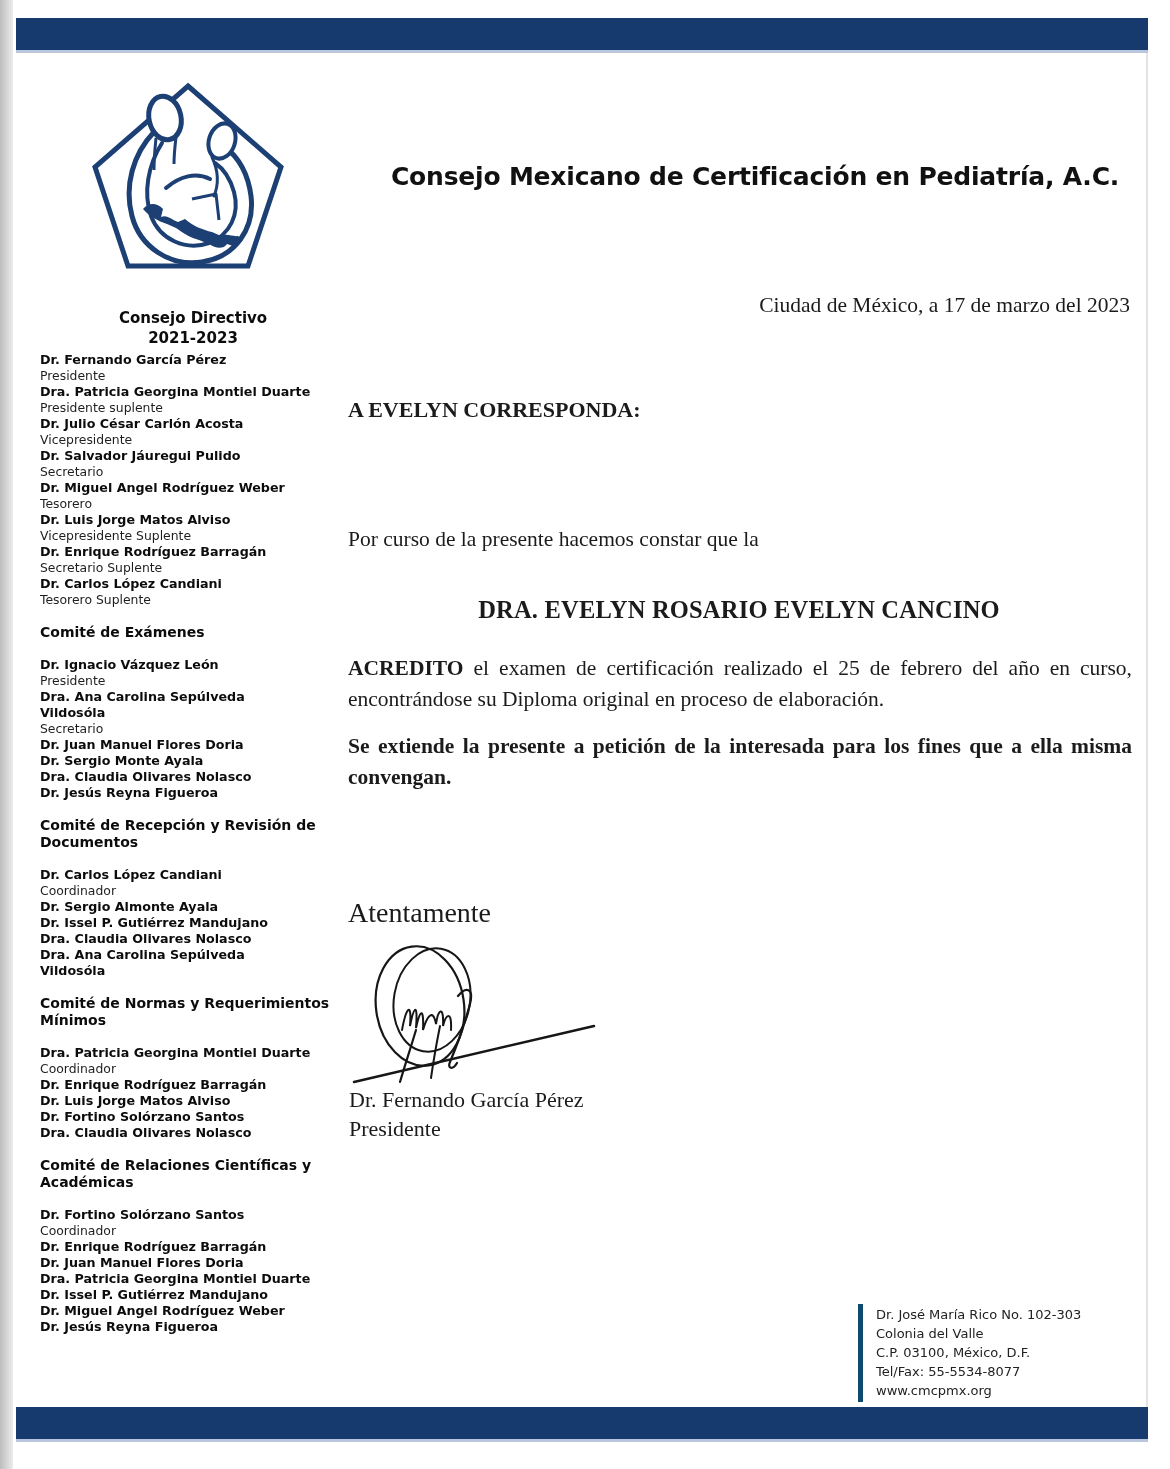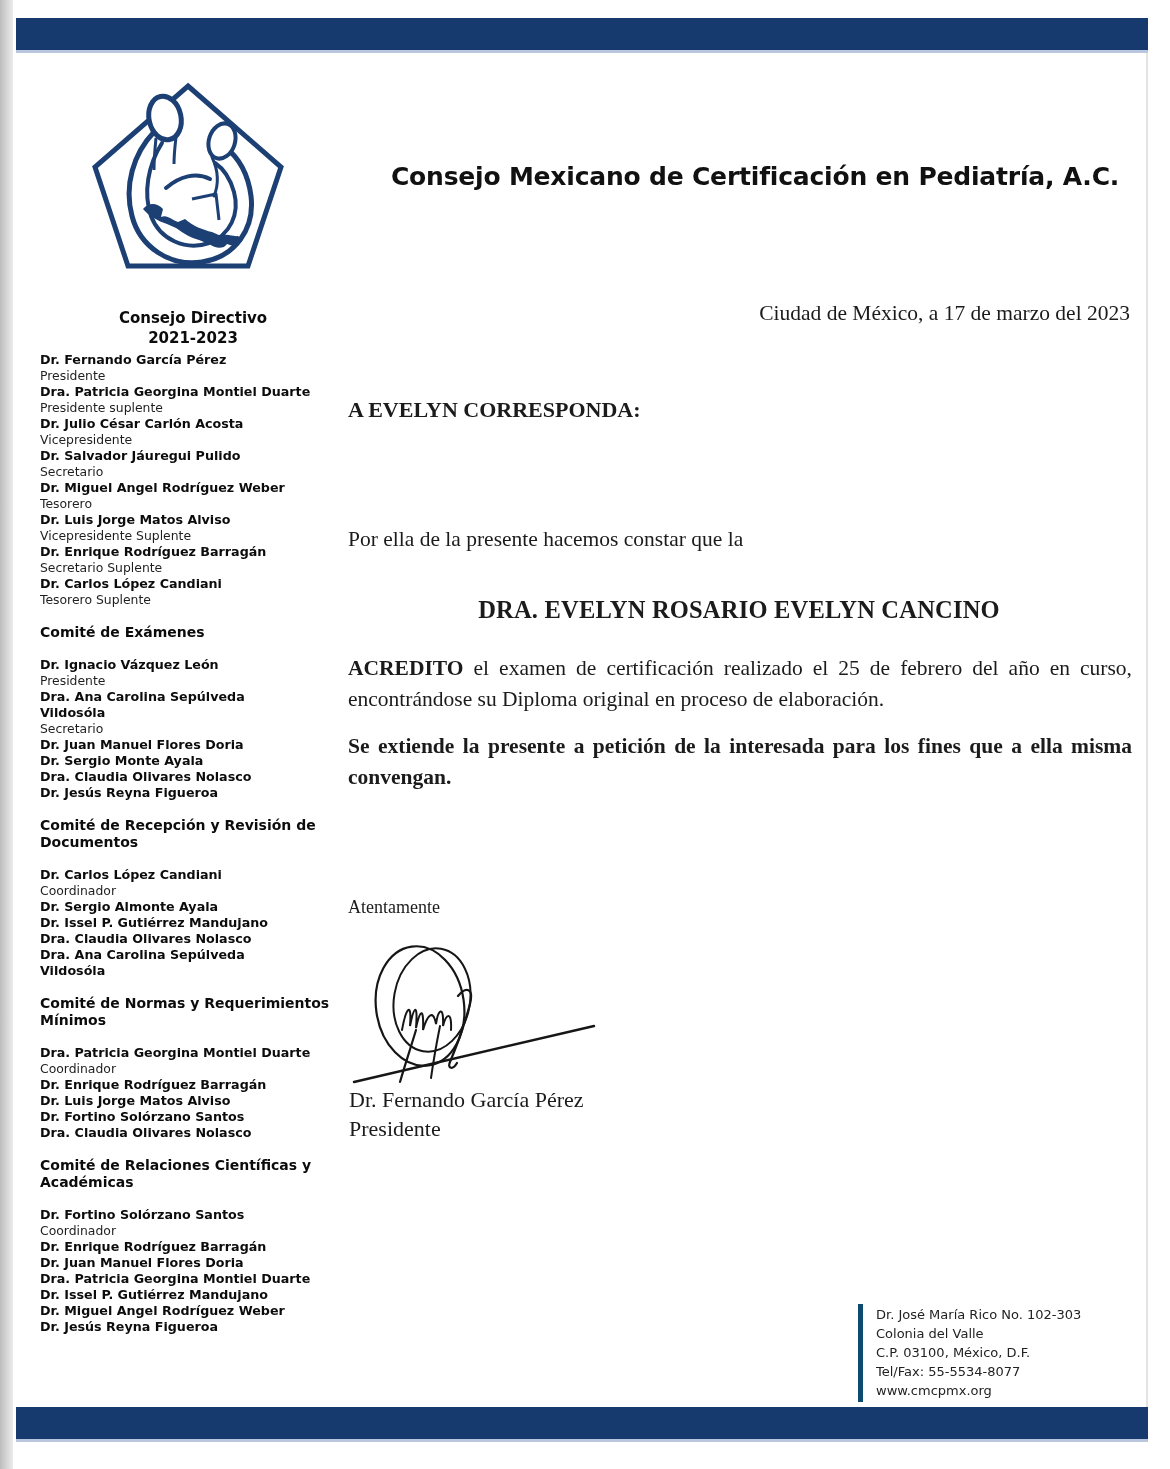--- a/index.html
+++ b/index.html
@@ -16,41 +16,41 @@
     border-bottom:3px solid #b9c6dd; }
   .bar.top { top:18px; }
   .bar.bottom { top:1407px; }
   
   .logo { position:absolute; left:88px; top:80px; width:200px; height:194px; }
   .logo svg { width:100%; height:100%; }
   
   .title { position:absolute; left:348px; top:146px; width:782px; margin:16px;
     font-family:"DejaVu Sans", sans-serif; font-weight:bold; font-size:25px;
     letter-spacing:-0.2px; text-align:center; white-space:nowrap; color:#111; }
-  .date { position:absolute; left:348px; top:301px; width:782px;
+  .date { position:absolute; left:348px; top:293px; width:782px;
     font-size:21.5px; text-align:right; }
   
   .sidebar { position:absolute; left:40px; top:292px; width:306px;
     font-family:"DejaVu Sans", sans-serif; color:#0c0c0c; }
   .sb-heading { font-weight:bold; font-size:14px; line-height:17px;
     white-space:pre-line; margin:16px 0 16px; }
   .sb-heading.centered { text-align:center; font-size:15px; line-height:20px;
     margin:16px 0 4px; }
   .sb-name { font-weight:bold; font-size:12.7px; line-height:16px; white-space:pre-line; }
   .sb-role { font-size:12.4px; line-height:16px; color:#1e1e1e; }
   
   .salutation { position:absolute; left:348px; top:397px; font-weight:bold; font-size:22px; }
   .intro { position:absolute; left:348px; top:527px; font-size:21.5px; }
   .doctor-name { position:absolute; left:348px; top:596px; width:782px;
     text-align:center; font-weight:bold; font-size:24.5px; letter-spacing:0.2px; }
   .para { position:absolute; left:348px; width:784px; font-size:21.5px; line-height:31px; }
   .para .jline { text-align:justify; text-align-last:justify; }
   .p1 { top:653px; }
   .p2 { top:731px;font-weight:bold; }
-  .closing { position:absolute; left:348px; top:897px; font-size:18px; }
+  .closing { position:absolute; left:348px; top:897px; font-size:28px; }
   .signature { position:absolute; left:350px; top:930px; width:252px; height:158px; }
   .signature svg { width:100%; height:100%; }
   .signer { position:absolute; left:349px; top:1085px; font-size:22px; line-height:29px; }
   
   .address { position:absolute; left:858px; top:1304px; width:270px;
     border-left:5px solid #0c4a6e; padding:1px 0 2px 13px;
     font-family:"DejaVu Sans", sans-serif; font-size:13px; line-height:19px; color:#222; }
 </style>
 </head>
 <body>
@@ -146,21 +146,21 @@
         <div class="sb-name">Dr. Juan Manuel Flores Doria</div>
         <div class="sb-name">Dra. Patricia Georgina Montiel Duarte</div>
         <div class="sb-name">Dr. Issel P. Gutiérrez Mandujano</div>
         <div class="sb-name">Dr. Miguel Angel Rodríguez Weber</div>
         <div class="sb-name">Dr. Jesús Reyna Figueroa</div>
       </section>
     </aside>
 
   <div class="salutation">A EVELYN CORRESPONDA:</div>
 
-  <div class="intro">Por ella de la presente hacemos constar que la</div>
+  <div class="intro">Por curso de la presente hacemos constar que la</div>
 
   <div class="doctor-name">DRA. EVELYN ROSARIO EVELYN CANCINO</div>
 
   <div class="para p1">
     <div class="jline"><b>ACREDITO</b><span> el examen de certificación realizado el 25 de febrero del año en curso,</span></div>
     <div>encontrándose su Diploma original en proceso de elaboración.</div>
   </div>
 
   <div class="para p2">
     <div class="jline">Se extiende la presente a petición de la interesada para los fines que a ella misma</div>

